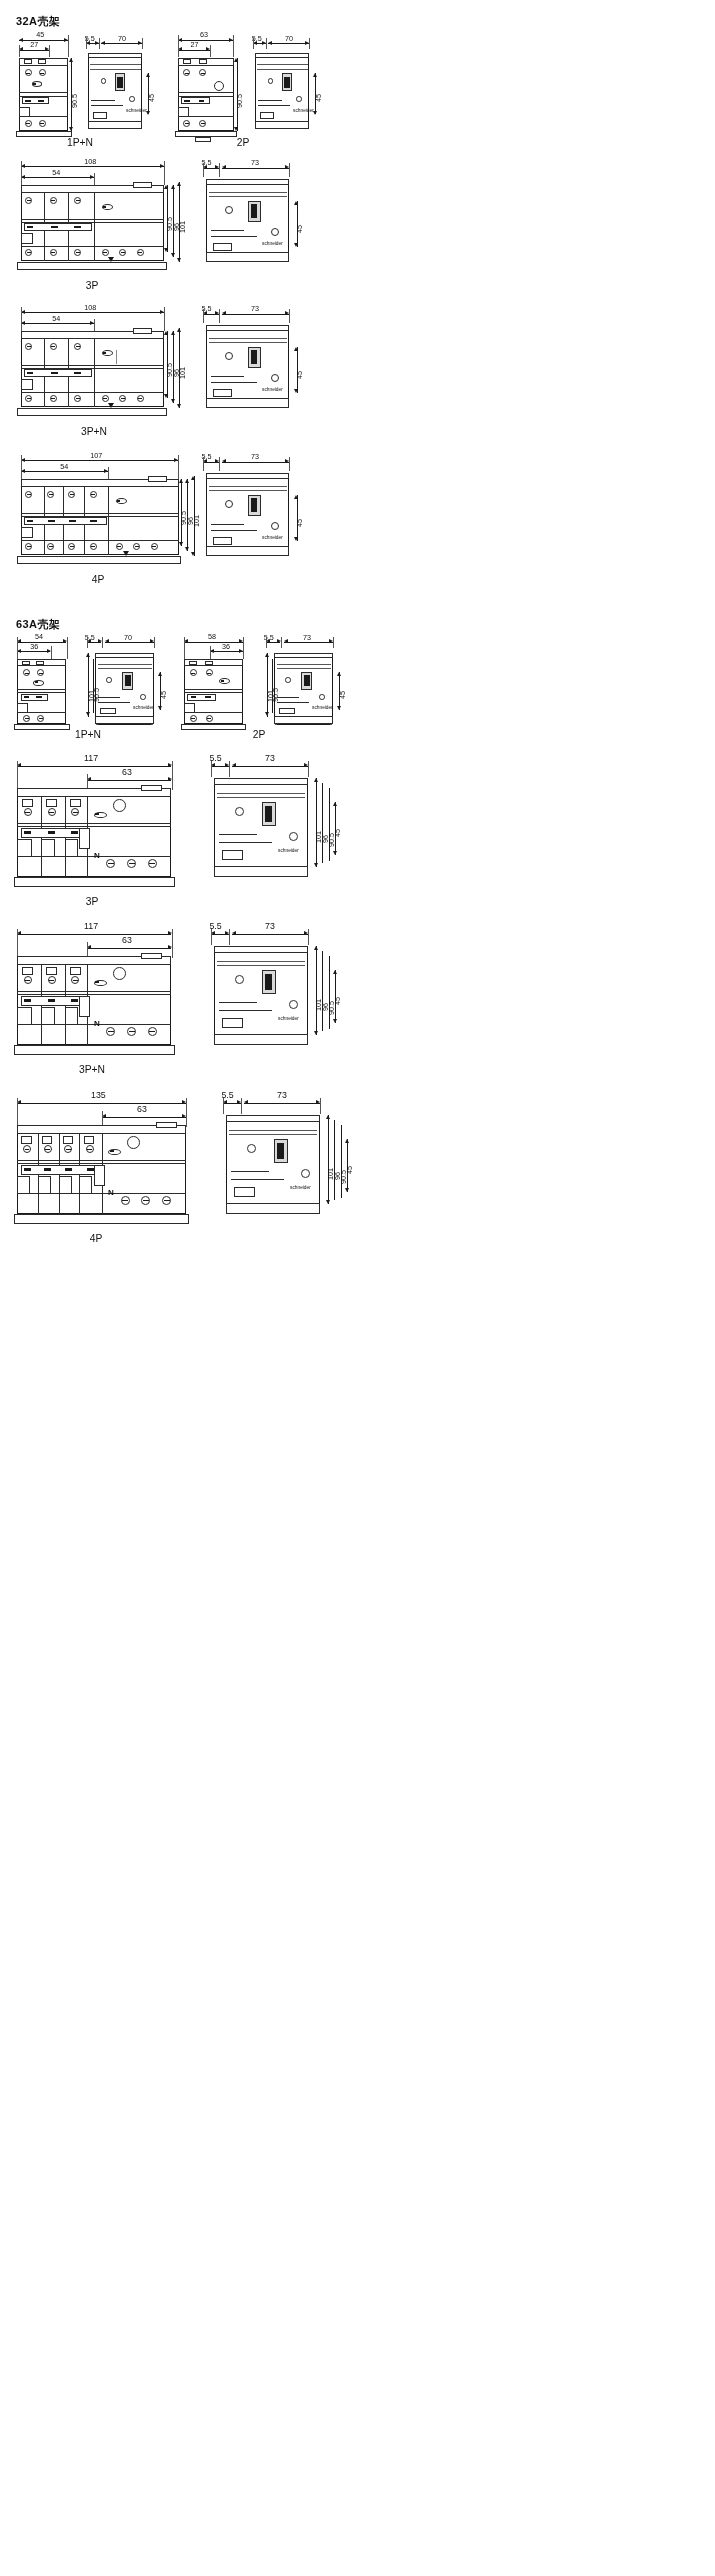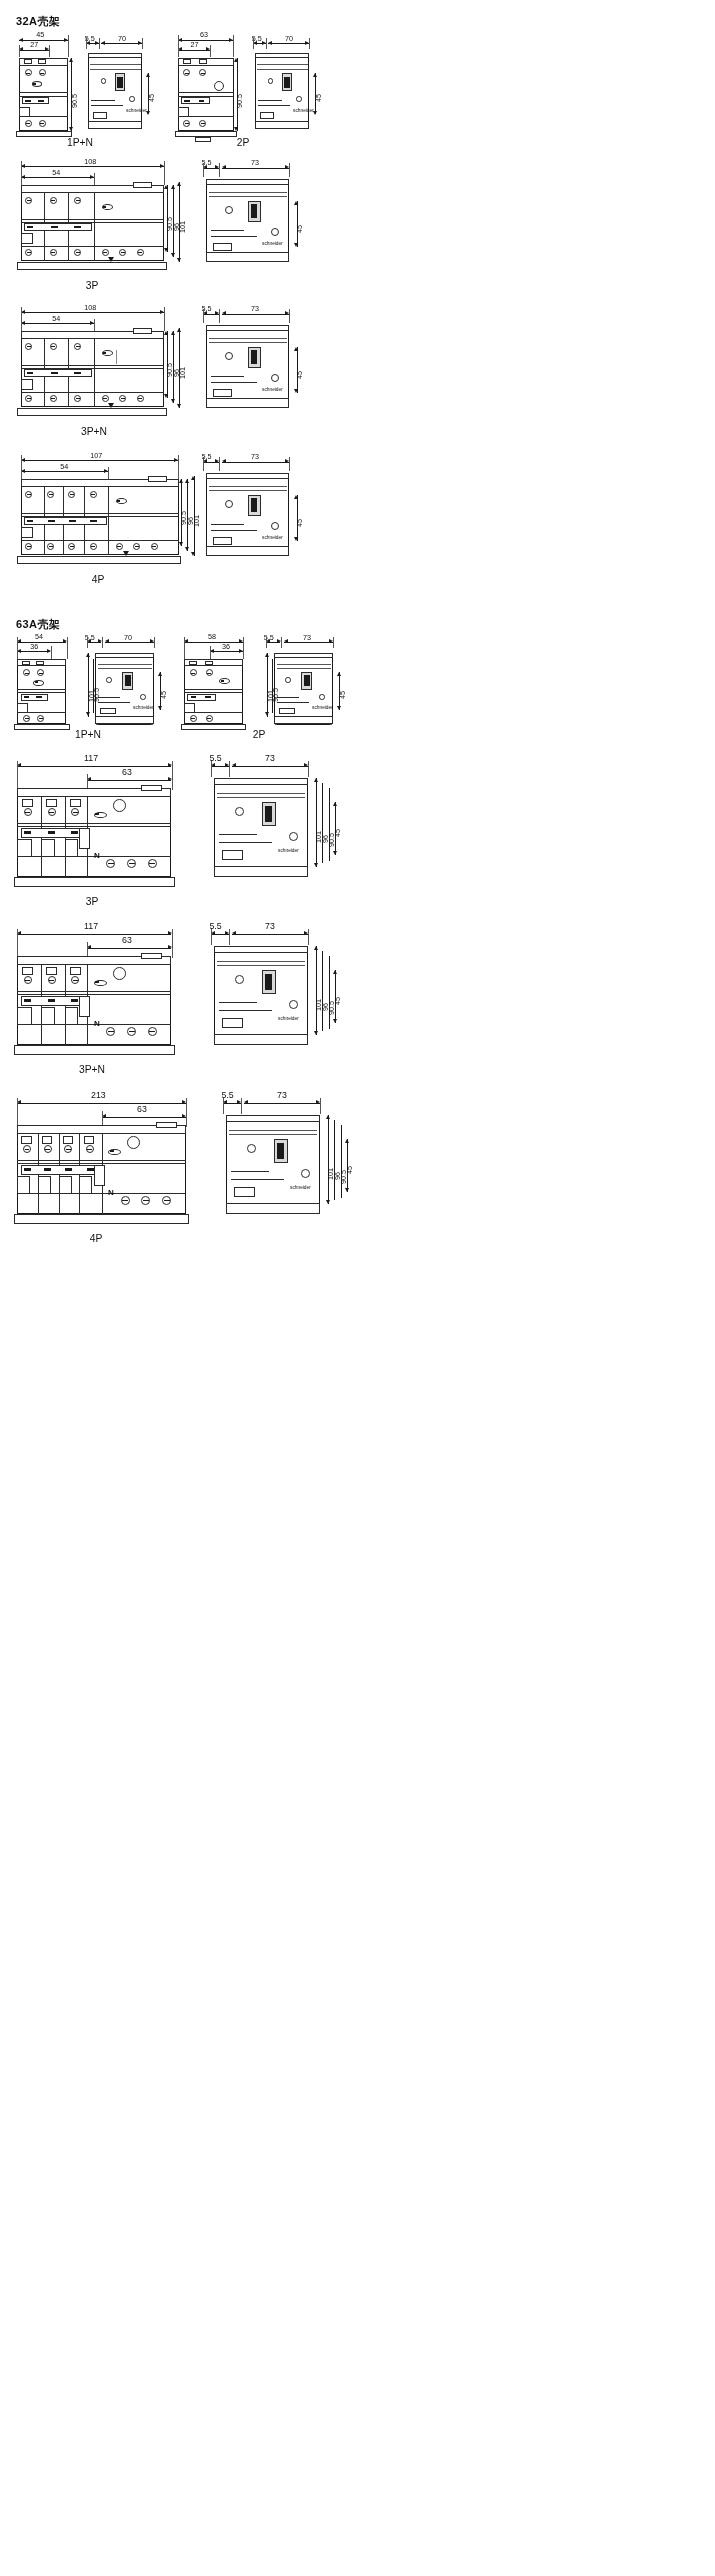--- a/index.html
+++ b/index.html
@@ -864,21 +864,21 @@
     <div class="arrowD" style="left:130px;top:103px;"></div>
     <div class="dimtxt-v" style="left:130px;top:89px;">45</div>
   </div>
 
   <div class="caption" style="left:60px;top:1064px;width:64px;">3P+N</div>
 
   <div class="blk" style="left:11px;top:1085px;width:195px;height:147px;">
     <div class="dim-h" style="left:6.4px;top:17.5px;width:169px;"></div>
     <div class="arrowL" style="left:6.4px;top:15px;"></div>
     <div class="arrowR" style="left:171px;top:15px;"></div>
-    <div class="dimtxt" style="left:80px;top:4.8px;font-size:8.8px;">213</div>
+    <div class="dimtxt" style="left:80px;top:4.8px;font-size:8.8px;">135</div>
     <div class="dim-h" style="left:91px;top:32px;width:84px;"></div>
     <div class="arrowL" style="left:91px;top:29px;"></div>
     <div class="arrowR" style="left:171px;top:29px;"></div>
     <div class="dimtxt" style="left:126px;top:19px;font-size:8.8px;">63</div>
     <div class="ext" style="left:6.4px;top:12.7px;height:29px;"></div>
     <div class="ext" style="left:91px;top:25.5px;height:16px;"></div>
     <div class="ext" style="left:175px;top:12.7px;height:29px;"></div>
 
     <div class="body-out" style="left:6.4px;top:40px;width:169px;height:89px;"></div>
     <div class="vline" style="left:27px;top:40px;height:89px;"></div>

